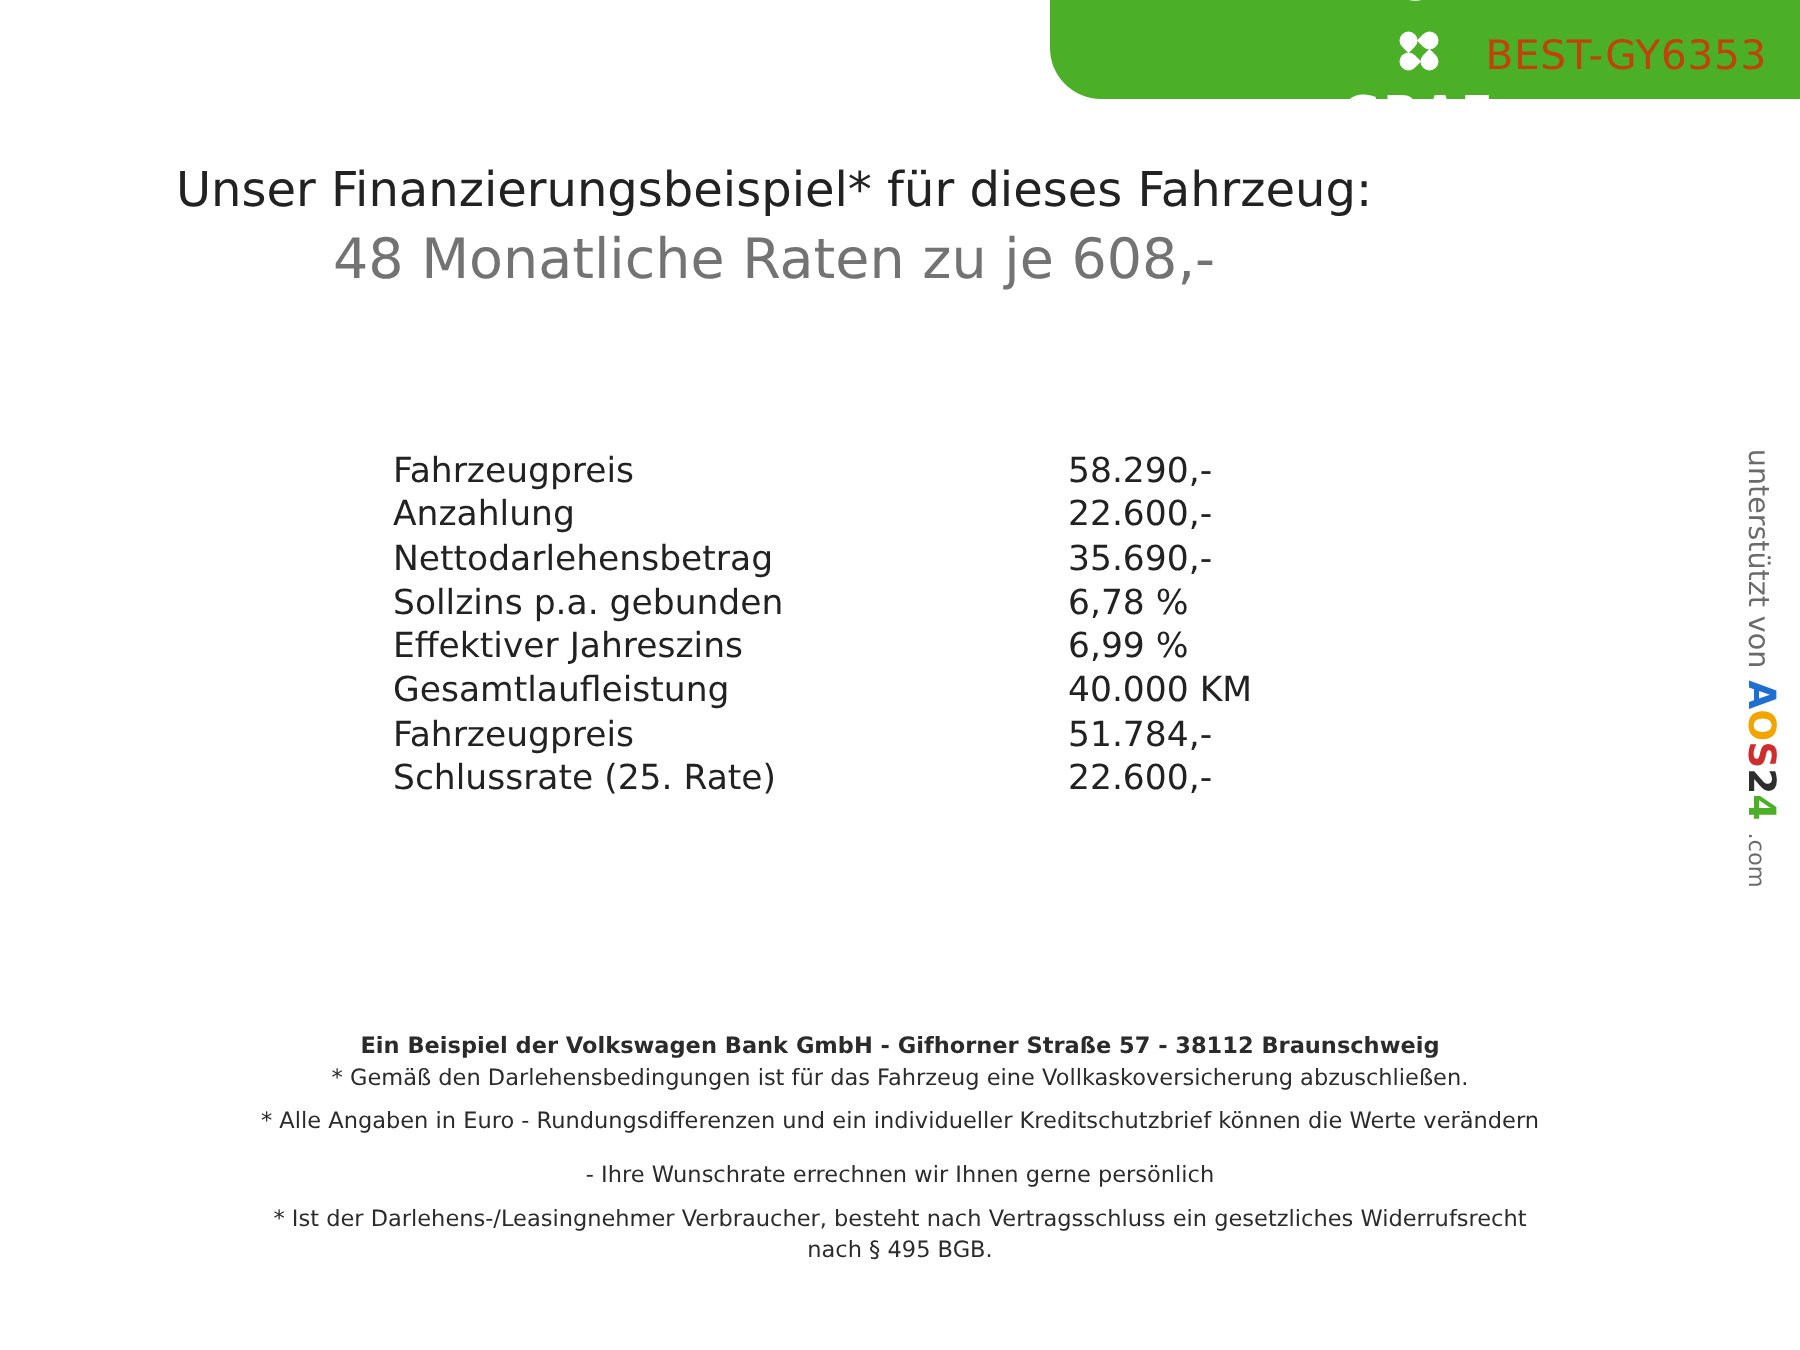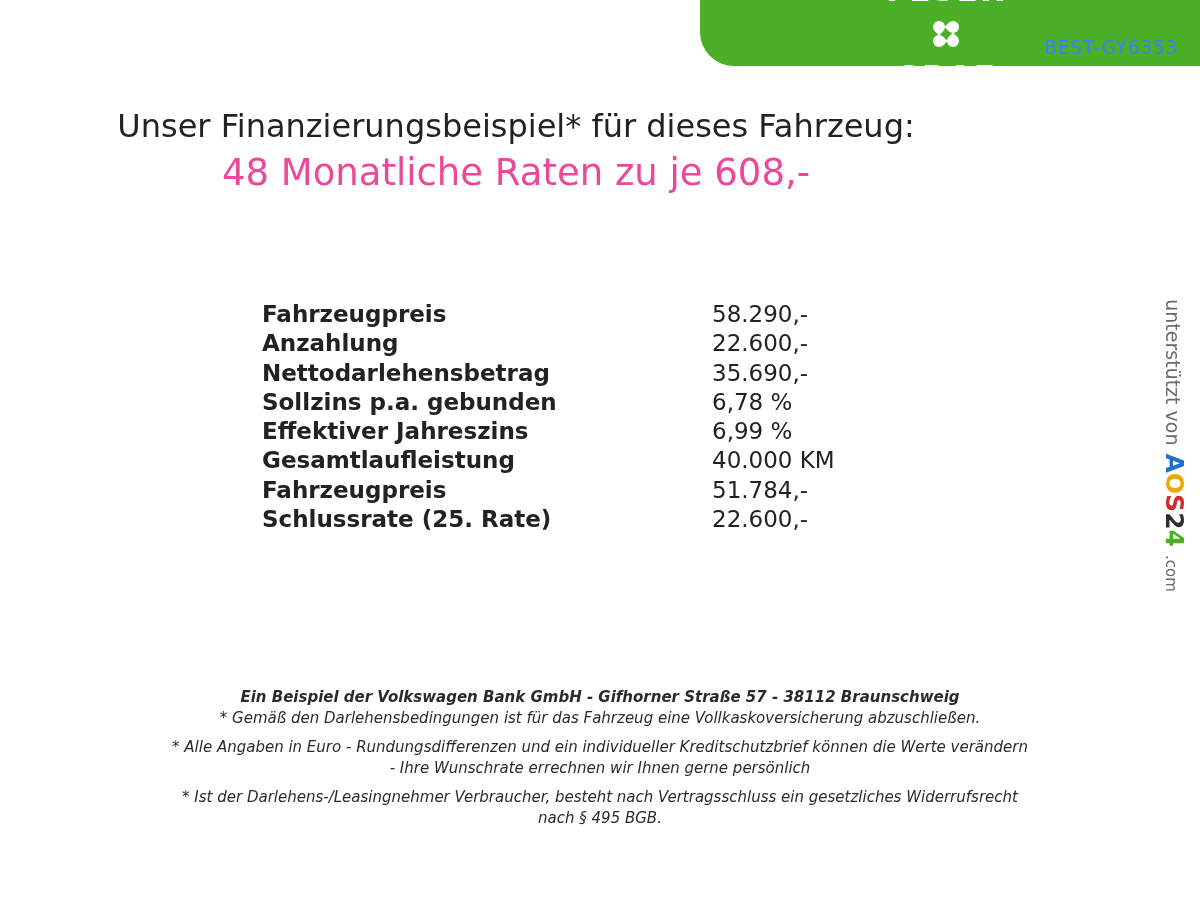--- a/index.html
+++ b/index.html
@@ -56,78 +56,76 @@
     background: #ffffff;
     border-radius: 50% 50% 50% 0;
   }
   .clover-icon span:nth-child(1) { top: 0; left: 0; transform: rotate(-45deg); }
   .clover-icon span:nth-child(2) { top: 0; right: 0; transform: rotate(45deg); }
   .clover-icon span:nth-child(3) { bottom: 0; right: 0; transform: rotate(135deg); }
   .clover-icon span:nth-child(4) { bottom: 0; left: 0; transform: rotate(225deg); }
 
   .stock-code {
     position: absolute;
-    top: 36px;
+    top: 22px;
     right: 22px;
-    font-size: 19px;
-    color: #3b82f6;
+    font-size: 27px;
+    color: #c2410c;
     letter-spacing: 0.5px;
     white-space: nowrap;
   }
 
   
   .title-block {
     position: absolute;
     top: 104px;
     left: 0;
     width: 1032px;
     text-align: center;
   }
   .title-line-1 {
     font-size: 32px;
     color: #222222;
     line-height: 44px;
   }
   .title-line-2 {
     font-size: 37px;
-    color: #ec4899;
+    color: #737373;
     line-height: 50px;
   }
 
   
   .finance-table {
     position: absolute;
     top: 300px;
     left: 262px;
     width: 640px;
   }
   .finance-row {
     display: flex;
     line-height: 29.3px;
     font-size: 23px;
     color: #222222;
   }
   .finance-label {
     width: 450px;
     white-space: nowrap;
-    font-weight: bold;
   }
   .finance-value {
     white-space: nowrap;
   }
 
   
   .footer {
     position: absolute;
     top: 686px;
     left: 0;
     width: 1200px;
     text-align: center;
     color: #2b2b2b;
-    font-style: italic;
   }
   .footer-bank {
     font-size: 15px;
     font-weight: bold;
     line-height: 22px;
   }
   .footer-note {
     font-size: 15px;
     line-height: 21px;
   }
@@ -224,21 +222,21 @@
   <div class="finance-row">
     <div class="finance-label">Schlussrate (25. Rate)</div>
     <div class="finance-value">22.600,-</div>
   </div>
 </div>
 
 <div class="footer">
   <div class="footer-bank">Ein Beispiel der Volkswagen Bank GmbH - Gifhorner Straße 57 - 38112 Braunschweig</div>
   <div class="footer-note">* Gemäß den Darlehensbedingungen ist für das Fahrzeug eine Vollkaskoversicherung abzuschließen.</div>
   <div class="footer-note second">* Alle Angaben in Euro - Rundungsdifferenzen und ein individueller Kreditschutzbrief können die Werte verändern</div>
-  <div class="footer-note" style="margin-top:0">- Ihre Wunschrate errechnen wir Ihnen gerne persönlich</div>
+  <div class="footer-note" style="margin-top:15px">- Ihre Wunschrate errechnen wir Ihnen gerne persönlich</div>
   <div class="footer-note third">* Ist der Darlehens-/Leasingnehmer Verbraucher, besteht nach Vertragsschluss ein gesetzliches Widerrufsrecht</div>
   <div class="footer-note" style="margin-top:0">nach § 495 BGB.</div>
 </div>
 
 <div class="supported-by">
   <div class="supported-inner">
     <span>unterstützt von</span>
     <span class="aos-logo"><span class="aos-a">A</span><span class="aos-o">O</span><span class="aos-s">S</span><span class="aos-2">2</span><span class="aos-4">4</span></span>
     <span class="aos-dotcom">.com</span>
   </div>

